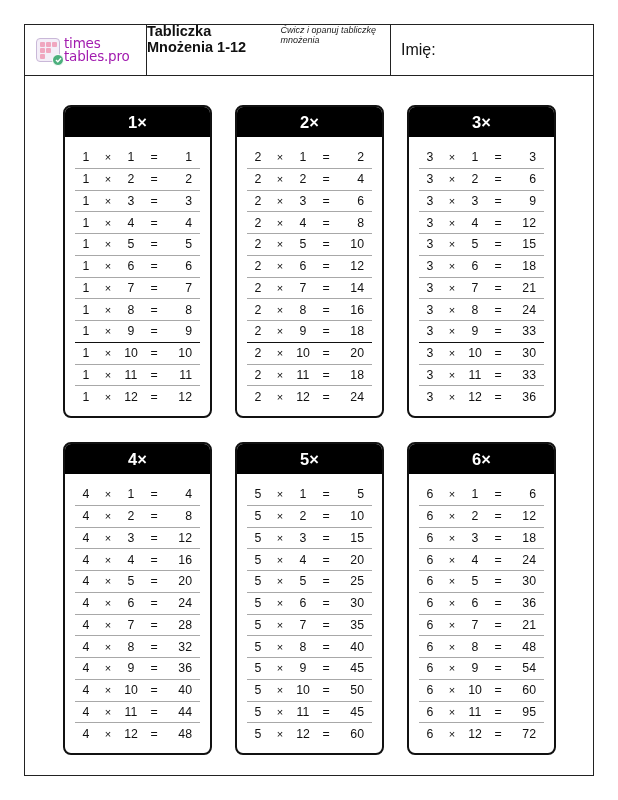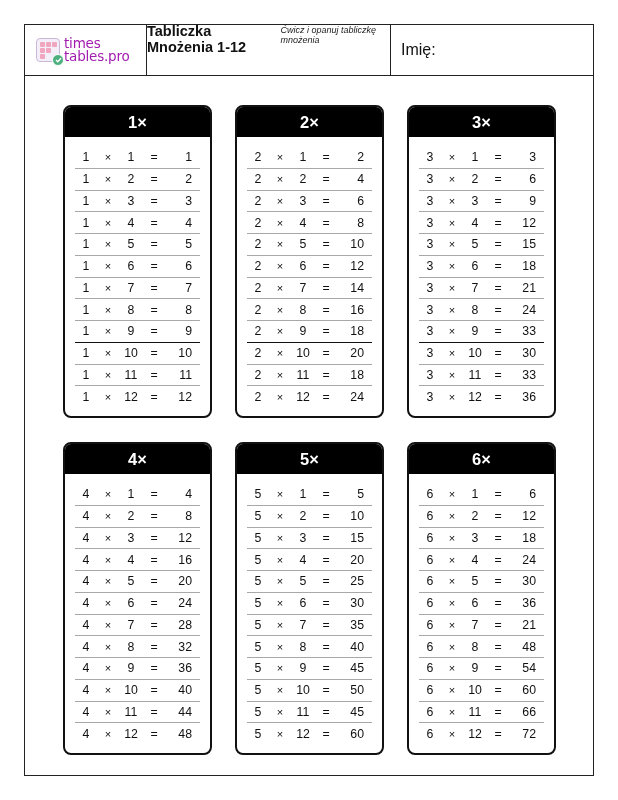--- a/index.html
+++ b/index.html
@@ -618,21 +618,21 @@
           <span class="c-x">×</span>
           <span class="c-b">10</span>
           <span class="c-e">=</span>
           <span class="c-r">60</span>
         </div>
         <div class="row">
           <span class="c-a">6</span>
           <span class="c-x">×</span>
           <span class="c-b">11</span>
           <span class="c-e">=</span>
-          <span class="c-r">66</span>
+          <span class="c-r">95</span>
         </div>
         <div class="row">
           <span class="c-a">6</span>
           <span class="c-x">×</span>
           <span class="c-b">12</span>
           <span class="c-e">=</span>
           <span class="c-r">72</span>
         </div>
       </div>
     </div>

